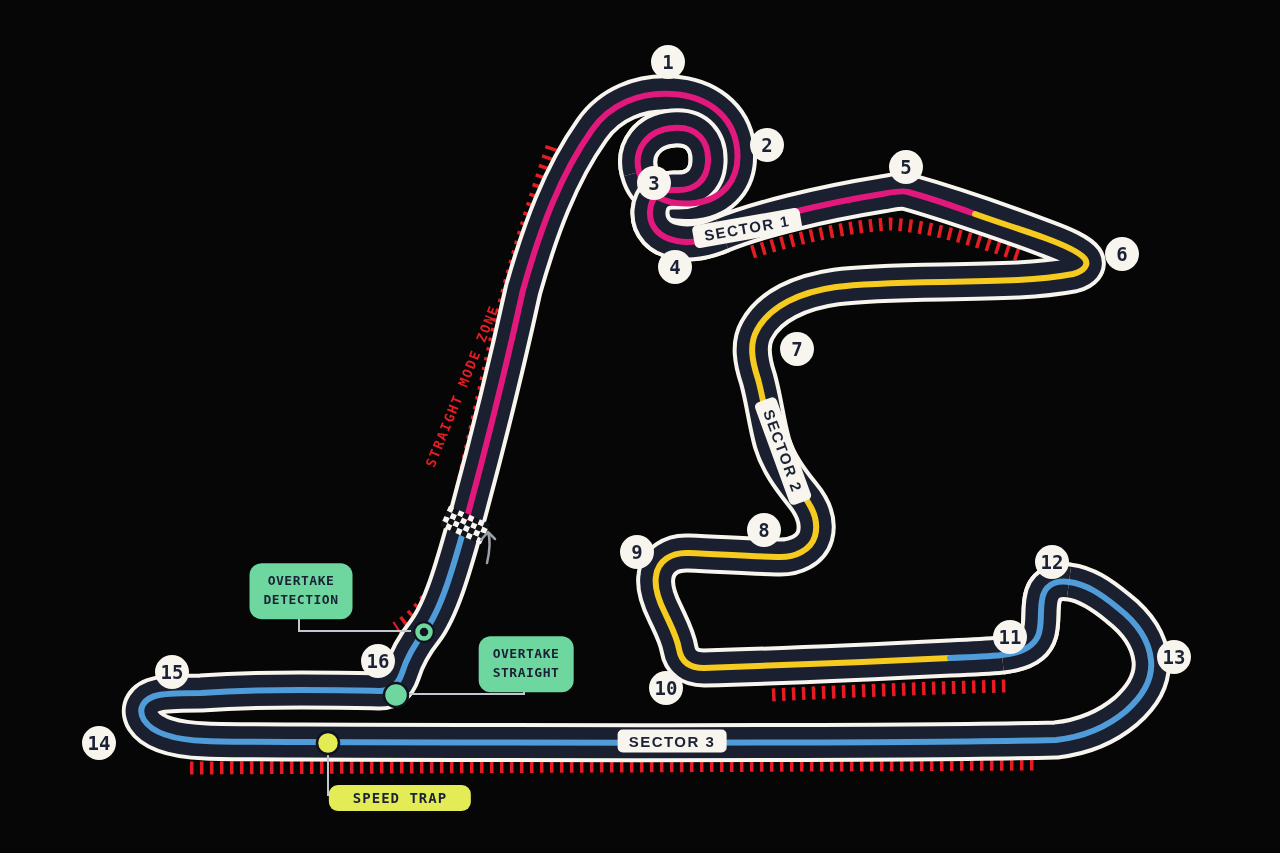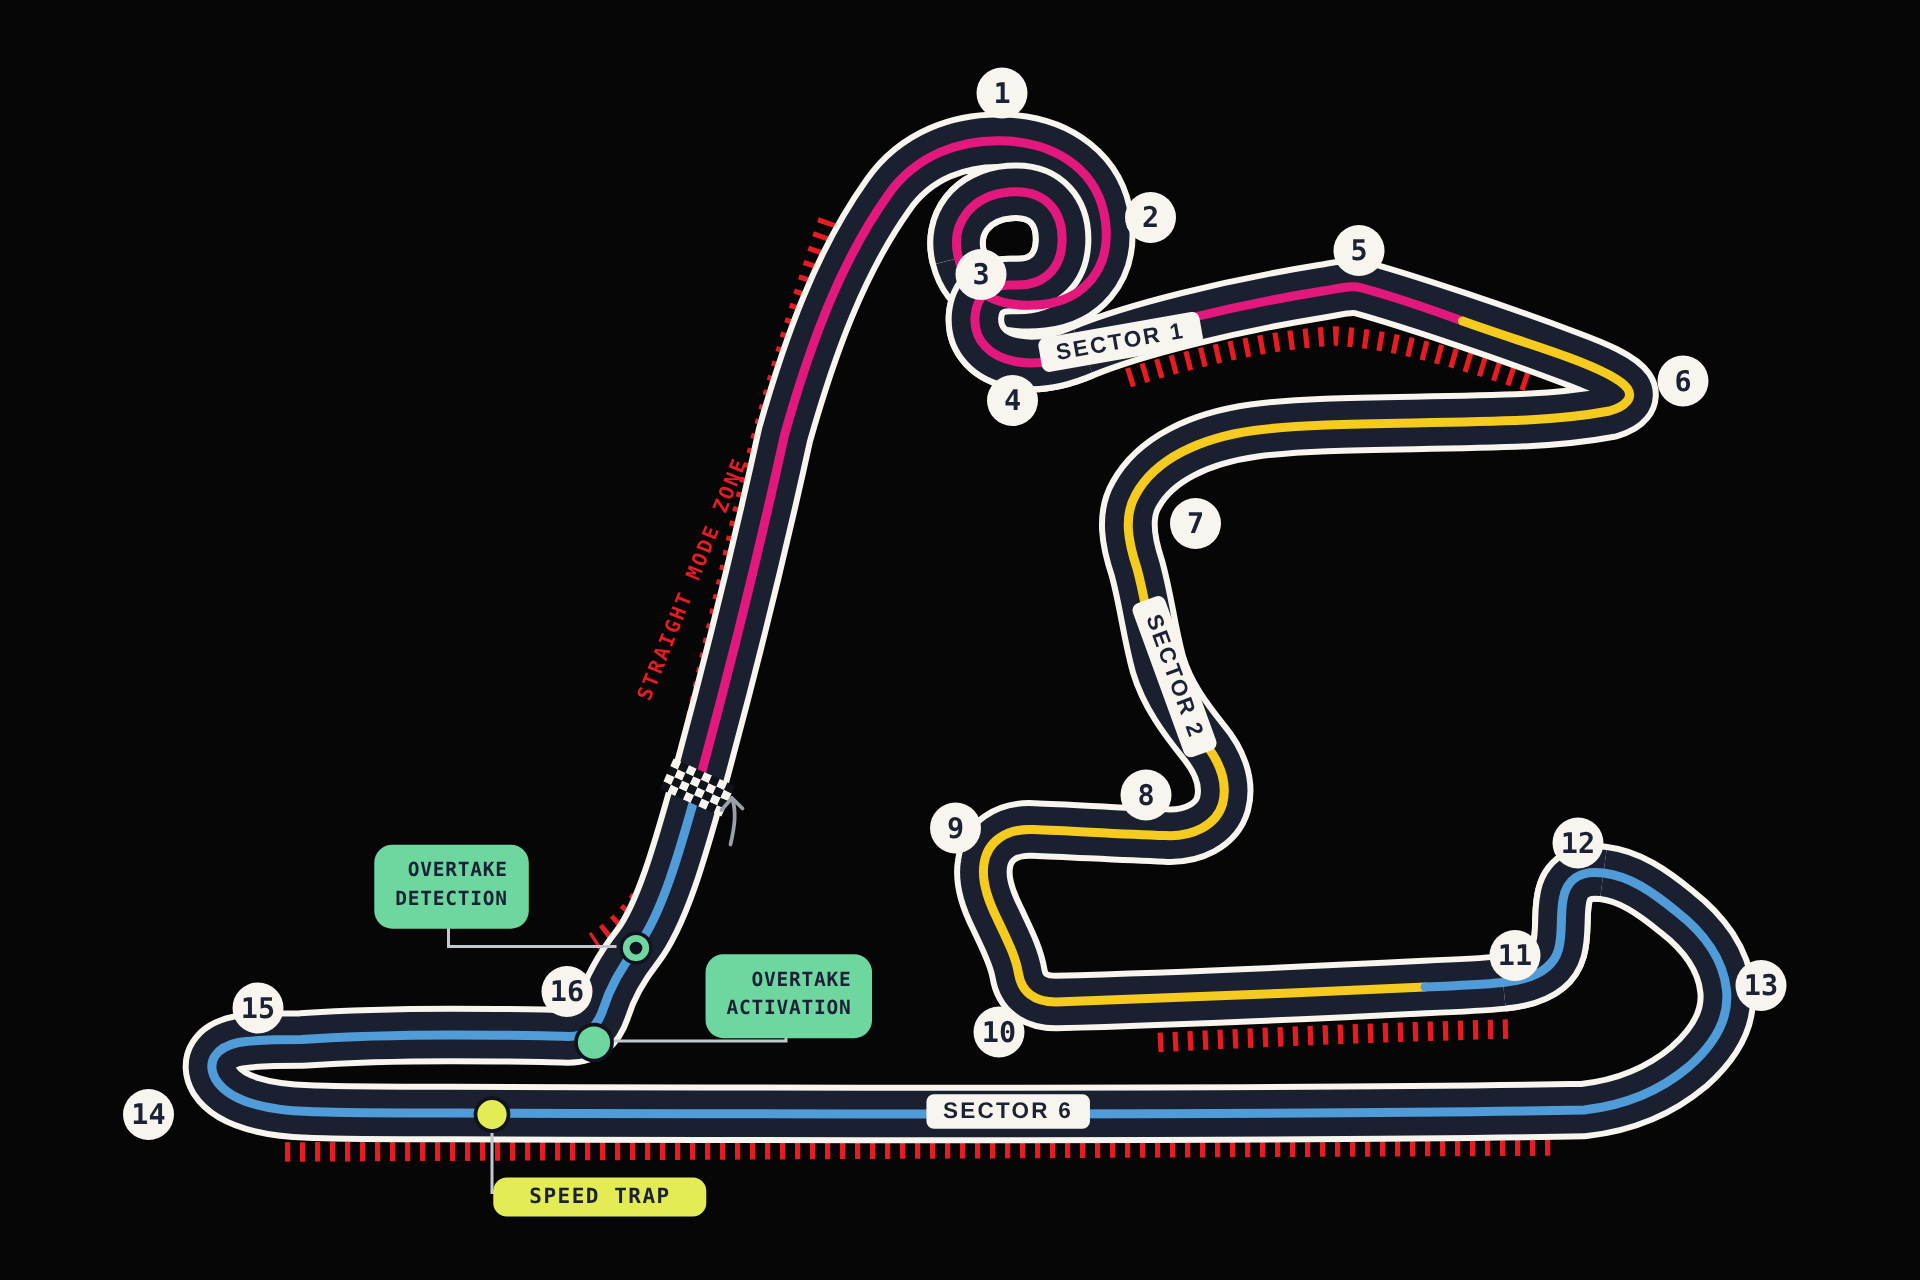--- a/index.html
+++ b/index.html
@@ -19,21 +19,21 @@
   .connector{fill:none;stroke:var(--connector);stroke-width:2;}
   .arrowline{fill:none;stroke:var(--arrow);stroke-width:2.5;stroke-linecap:round;}
   .lbl{position:absolute;transform:translate(-50%,-50%) rotate(var(--rot,0deg));
        white-space:nowrap;z-index:5;}
   .sector{background:var(--outline);color:var(--ink);font-weight:bold;font-size:15px;
           letter-spacing:1.5px;padding:3px 11px;border-radius:5px;}
   .red-zone{color:var(--red);font-family:"DejaVu Sans Mono",monospace;font-weight:bold;
             font-size:13.5px;letter-spacing:1.5px;}
   .green{background:var(--green);color:var(--ink);font-family:"DejaVu Sans Mono",monospace;
          font-weight:bold;font-size:13px;letter-spacing:.5px;line-height:1.45;
-         padding:9px 14px;border-radius:12px;text-align:right;display:flex;
+         padding:9px 14px;border-radius:12px;text-align:center;display:flex;
          flex-direction:column;}
   .yellow{background:var(--yellowgreen);color:var(--ink);
           font-family:"DejaVu Sans Mono",monospace;font-weight:bold;font-size:14px;
           letter-spacing:1px;padding:5px 24px;border-radius:9px;}
   .turn-num{font-family:"DejaVu Sans Mono",monospace;font-weight:bold;font-size:19px;
             fill:var(--ink);}
 </style>
 </head>
 <body>
 
@@ -166,26 +166,26 @@
         </g>
         <g>
           <circle cx="378" cy="661" r="17" fill="#f7f5ee"></circle>
           <text x="378" y="667.5" text-anchor="middle" class="turn-num">16</text>
         </g>
       </g>
   </svg>
 
   <div class="lbl sector" style="left:747px;top:228px;--rot:-10deg">SECTOR 1</div>
   <div class="lbl sector" style="left:783px;top:451px;--rot:70deg">SECTOR 2</div>
-  <div class="lbl sector" style="left:672px;top:741px">SECTOR 6</div>
+  <div class="lbl sector" style="left:672px;top:741px">SECTOR 3</div>
 
   <div class="lbl red-zone" style="left:462px;top:386px;--rot:-68deg">STRAIGHT MODE ZONE</div>
 
   <div class="lbl green" style="left:301px;top:591px">
     <span>OVERTAKE</span>
     <span>DETECTION</span>
   </div>
   <div class="lbl green" style="left:526px;top:664px">
     <span>OVERTAKE</span>
-    <span>ACTIVATION</span>
+    <span>STRAIGHT</span>
   </div>
   <div class="lbl yellow" style="left:400px;top:798px">SPEED TRAP</div>
 </div>
 
 </body></html>

